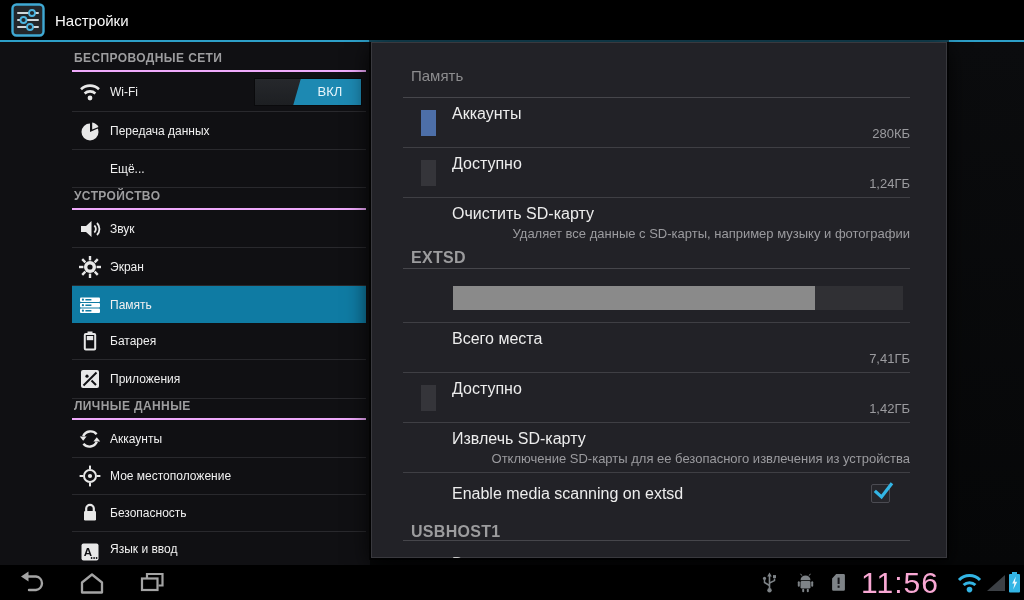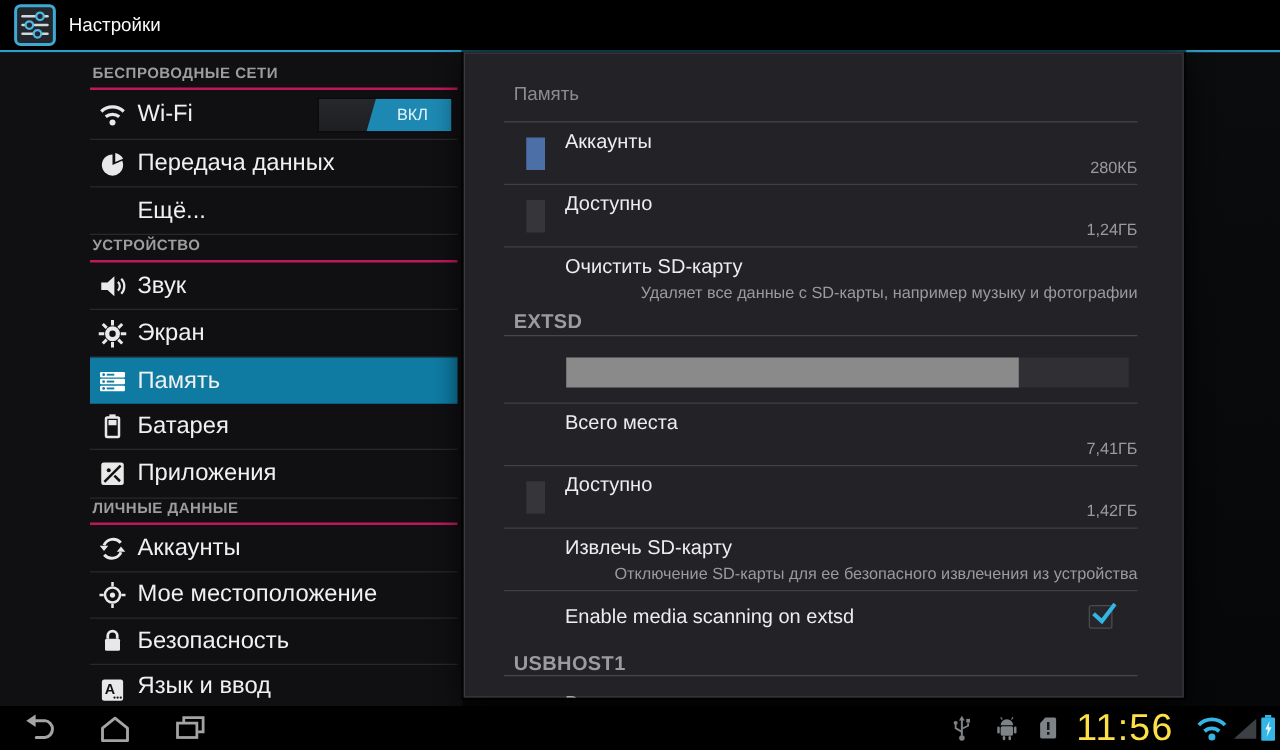--- a/index.html
+++ b/index.html
@@ -10,26 +10,26 @@
           display:flex;align-items:center;}
   .appicon{margin:0 10px 0 11px;width:34px;height:34px;}
   .apptitle{color:#fafafa;font-size:15px;}
   .bluerule{position:absolute;left:0;top:40px;width:1024px;height:2px;background:#2d9fc8;}
   
   .content{position:absolute;left:0;top:42px;width:1024px;height:523px;
            background:linear-gradient(to bottom,#0b0c0e,#060708);}
   
   .sidebar{position:absolute;left:0;top:0;width:370px;height:523px;background:#101013;
            display:flex;flex-direction:column;overflow:hidden;}
-  .shead{margin:0 4px 0 72px;border-bottom:2px solid #be185d;display:flex;align-items:flex-end;
+  .shead{margin:0 4px 0 72px;border-bottom:2px solid #f0abfc;display:flex;align-items:flex-end;
          padding:0 0 5px 2px;color:#9d9d9f;font-size:12px;font-weight:bold;letter-spacing:.4px;
          box-sizing:border-box;flex:none;}
   .srow{margin:0 4px 0 72px;border-bottom:1px solid #29292d;display:flex;align-items:center;
         padding-left:38px;position:relative;box-sizing:border-box;flex:none;}
-  .srow .slabel{color:#f0f0f0;font-size:19px;}
+  .srow .slabel{color:#f0f0f0;font-size:12px;}
   .srow .sicon{position:absolute;left:6px;top:50%;transform:translateY(-50%);width:24px;height:24px;}
   .srow.selected{background:#0f7ba3;border-bottom:none;}
   
   .toggle{position:absolute;right:4px;top:50%;transform:translateY(-50%);width:106px;height:26px;
           background:linear-gradient(#26282c,#1d1f22);border:1px solid #0a0a0c;overflow:hidden;}
   .toggle .on{position:absolute;right:-6px;top:0;bottom:0;width:70px;background:#1d89b2;
               transform:skewX(-16deg);}
   .toggle .onlabel{position:absolute;right:0;top:0;width:62px;height:26px;line-height:26px;
                    text-align:center;color:#e6f5fb;font-size:13px;}
   
@@ -52,21 +52,21 @@
   .pbar .fill{height:100%;background:#8a8a8a;}
   .enrow{height:45px;padding-top:12px;}
   .checkbox{position:absolute;right:20px;top:11px;width:19px;height:19px;background:#26262b;
             border:1px solid #4b4b52;border-radius:2px;box-sizing:border-box;}
   .checkbox svg{position:absolute;left:1px;top:-4px;overflow:visible;}
   .cliprow{height:17px;overflow:hidden;padding-left:49px;}
   .cliprow .t{margin-top:14px;color:#c9c9c9;font-size:16px;}
   
   .navbar{position:absolute;left:0;bottom:0;width:1024px;height:35px;background:#000;}
   .navbtn{position:absolute;top:5px;width:30px;height:26px;}
-  .clock{position:absolute;left:861px;top:0;height:35px;line-height:36px;color:#fde047;
+  .clock{position:absolute;left:861px;top:0;height:35px;line-height:36px;color:#f9a8d4;
          font-size:30px;letter-spacing:1px;}
   .sticon{position:absolute;}
 </style>
 </head>
 <body>
 
 <div class="screen">
 
   <header class="topbar">
     <svg class="appicon" viewBox="0 0 34 34">

